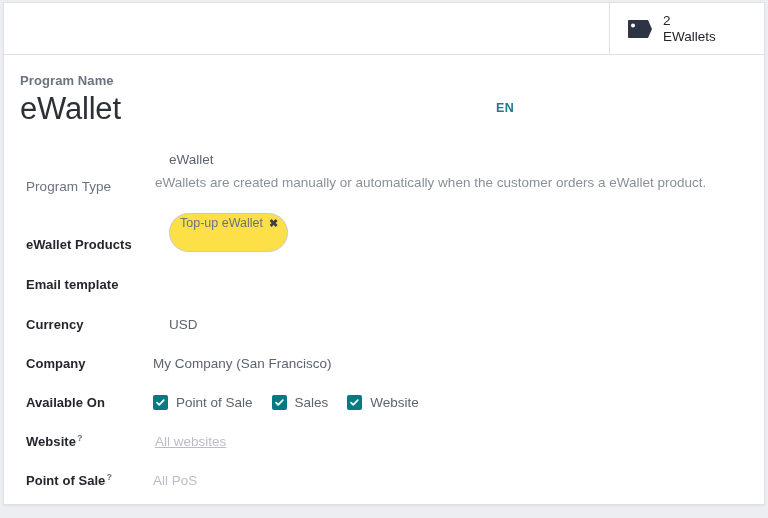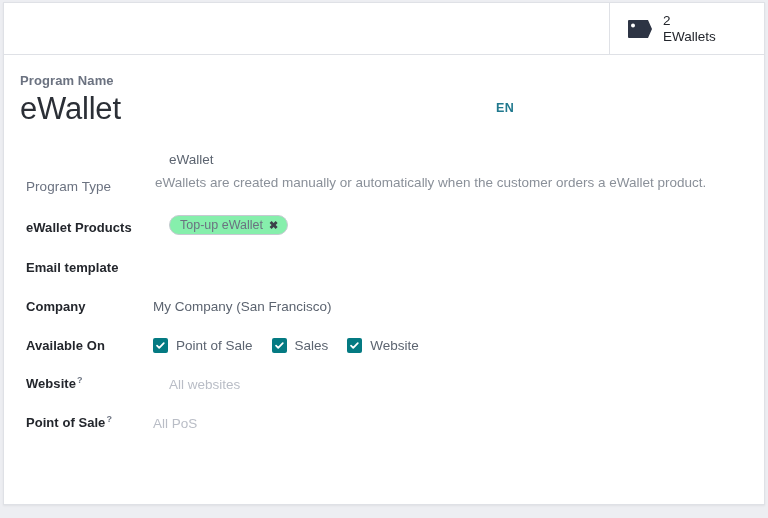--- a/index.html
+++ b/index.html
@@ -153,24 +153,24 @@
     margin-left: 8px;
     margin-top: 5px;
   }
 
   
   .pill {
     display: inline-flex;
     align-items: center;
     border: 1px solid #c6cad1;
     border-radius: 999px;
-    padding: 2px 9px 0 10px;
+    padding: 2px 9px 20px 10px;
     font-size: 12.5px;
     color: #6b7280;
-    background: #86efac;
+    background: #fde047;
     cursor: pointer;
     line-height: 1.25;
     margin-left: 22px;
   }
   .pill-x {
     margin-left: 6px;
     font-size: 11px;
     color: #3c4149;
     cursor: pointer;
     font-weight: 700;
@@ -257,20 +257,24 @@
           <span class="pill-x">✖</span>
         </span>
       </div>
     </div>
 
     <div class="row" style="margin-top:18px;">
       <div class="lbl">Email template</div>
       <div class="val indent"></div>
     </div>
 
+    <div class="row" style="margin-top:18px;">
+      <div class="lbl">Currency</div>
+      <div class="val indent">USD</div>
+    </div>
 
     <div class="row" style="margin-top:17px;">
       <div class="lbl">Company</div>
       <div class="val" style="margin-left:6px;">My Company (San Francisco)</div>
     </div>
 
     <div class="row" style="margin-top:17px;">
       <div class="lbl">Available On</div>
       <div class="checks">
 
@@ -301,21 +305,21 @@
           <span class="check-label">Website</span>
         </span>
 
       </div>
     </div>
 
     <div class="row" style="margin-top:17px;">
       <div class="lbl">
         <span>Website</span><span class="help">?</span>
       </div>
-      <div class="val placeholder" style="margin-left:22px;">All websites</div>
+      <div class="val placeholder" style="margin-left:8px;text-decoration:underline;">All websites</div>
     </div>
 
     <div class="row" style="margin-top:17px;">
       <div class="lbl">
         <span>Point of Sale</span><span class="help">?</span>
       </div>
       <div class="val placeholder" style="margin-left:6px;">All PoS</div>
     </div>
 
   </div>

